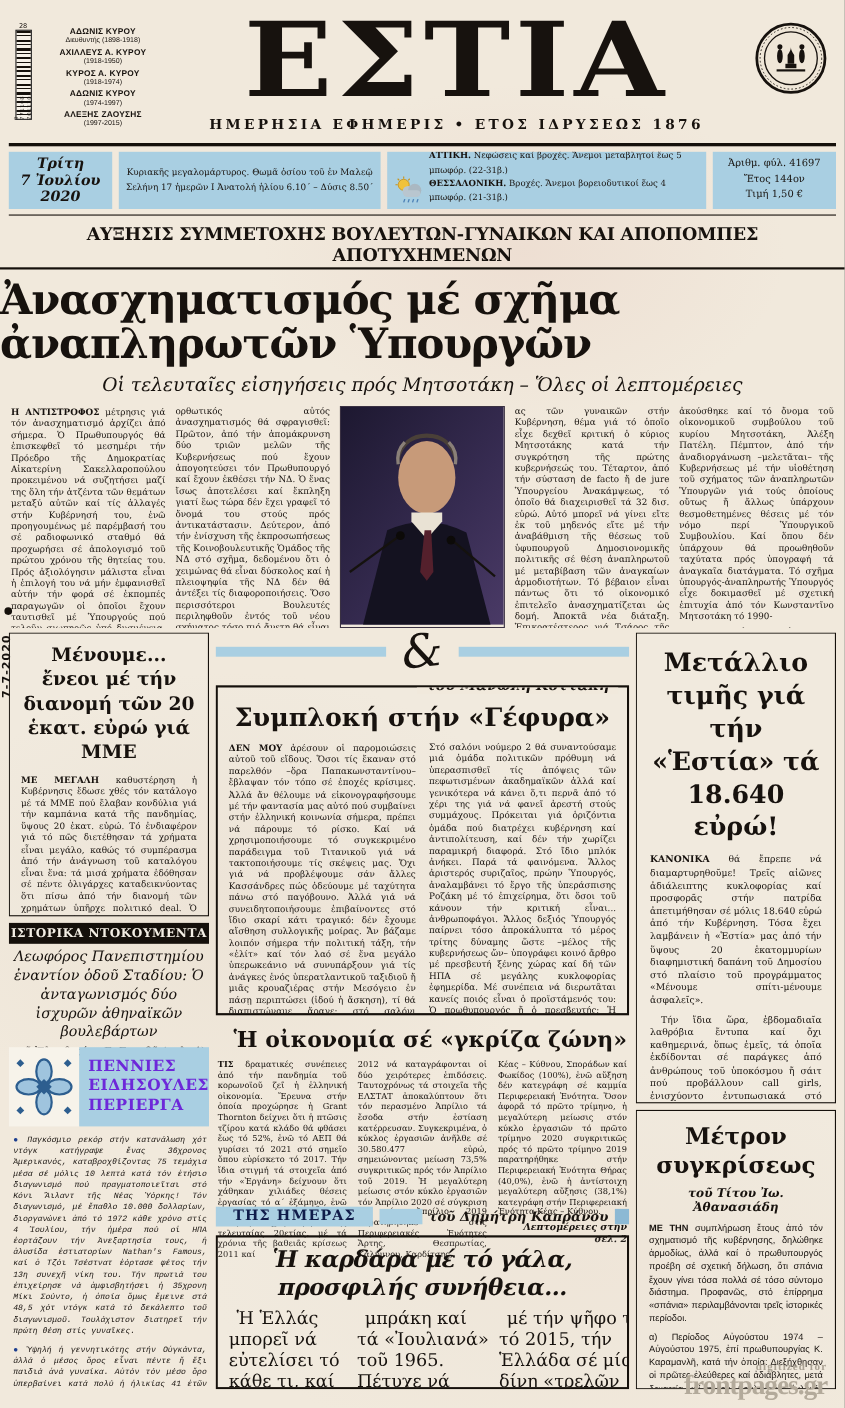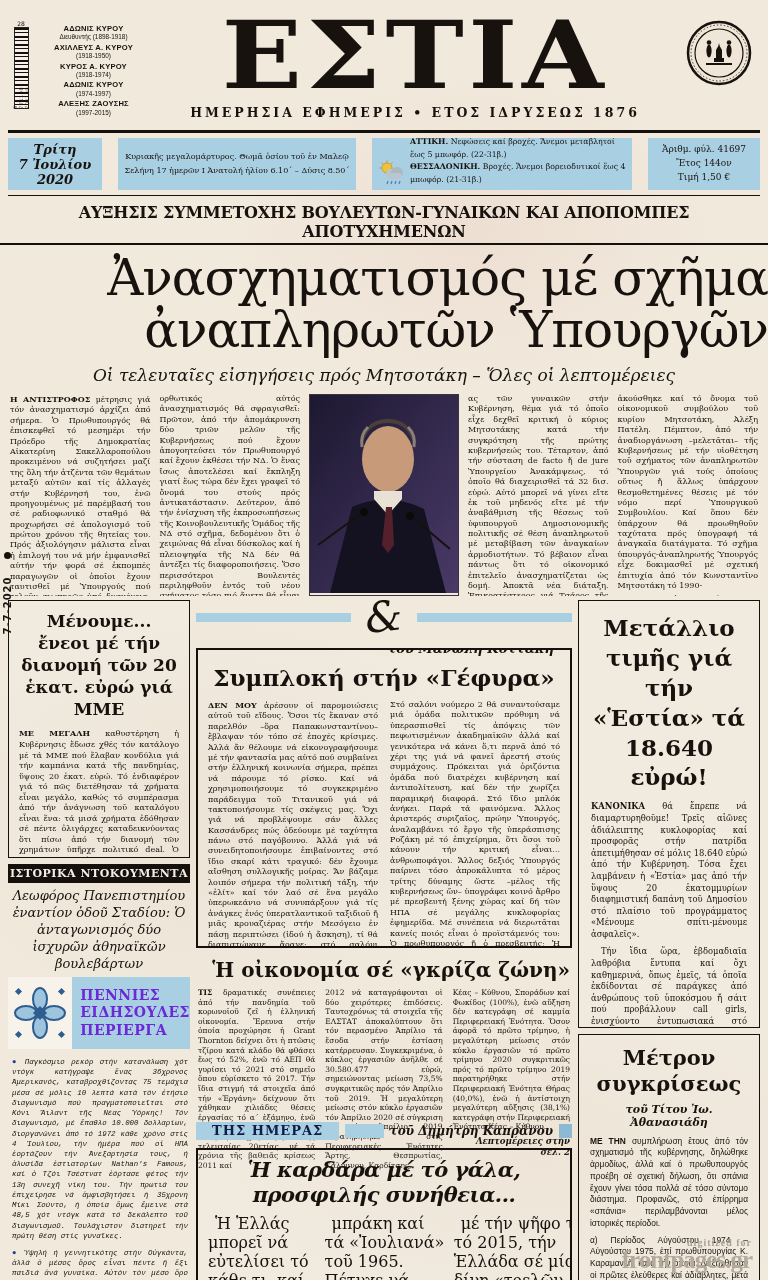--- a/index.html
+++ b/index.html
@@ -32,38 +32,38 @@
   .founder-name { font-size:7.6px; font-weight:bold; letter-spacing:.2px; line-height:1.25; }
   .founder-dates { font-size:6.4px; line-height:1.3; margin-bottom:1px; }
   .logo-block { flex:1; text-align:center; padding-top:0; }
   .logo-title { font-size:94px; font-weight:900; line-height:.92; letter-spacing:4px; transform:scaleX(1.12); transform-origin:center; }
   .logo-sub { margin-top:7px; font-size:12.5px; font-weight:bold; letter-spacing:3px; }
   .seal-wrap { width:78px; padding-top:8px; text-align:center; }
 
   .mast-rule { border-top:3px solid #15100b; margin:2px 8px 0; }
 
   
-  .infobar { display:flex; gap:16px; margin:5px 8px 0; height:52px; }
+  .infobar { display:flex; gap:6px; margin:5px 8px 0; height:52px; }
   .ib-cell { background:#a9cfe2; padding:4px 6px; overflow:hidden; }
   .ib-date { width:94px; display:flex; flex-direction:column; justify-content:center; text-align:center; font-style:italic; font-weight:bold; }
   .ib-day { font-size:13px; }
   .ib-fулldate { font-size:13px; }
   .ib-cal { width:238px; display:flex; flex-direction:column; justify-content:center; text-align:center; font-size:8px; line-height:1.7; }
   .ib-weather { flex:1; display:flex; align-items:flex-end; gap:5px; font-size:7.8px; line-height:1.6; }
   .ib-weather .wlines { flex:1; }
   .ib-issue { width:112px; display:flex; flex-direction:column; justify-content:center; text-align:center; font-size:9px; line-height:1.55; }
   .thin-rule { border-top:1px solid #15100b; margin:5px 8px 0; }
 
   
   .kicker {
     width:fit-content; margin:7px auto 0; padding:0 4px 2px;
     font-size:16px; font-weight:bold; letter-spacing:-.2px;
     border-bottom:2.5px solid #15100b; text-align:center;
   }
-  .headline { text-align:right; font-weight:normal; font-size:50px; line-height:1.04; letter-spacing:-1px; margin-top:7px; }
+  .headline { text-align:left; font-weight:bold; font-size:38px; line-height:1.04; letter-spacing:-1px; margin-top:7px; }
   .subhead { text-align:center; font-style:italic; font-size:17px; margin-top:9px; }
   .lead-row { display:flex; gap:9px; padding:0 10px; margin-top:9px; height:202px; overflow:hidden; }
   .lead-col { flex:1; font-size:8px; line-height:1.3; text-align:justify; }
   .lead-photo { width:150px; flex:none; border:1px solid #3a3142; }
   .lw { font-weight:bold; }
   .cont { display:block; text-align:right; font-weight:bold; font-style:italic; font-size:8.6px; margin-top:4px; }
 
   
   .mid { display:grid; grid-template-columns:182px 1fr 182px; gap:6px; margin:4px 8px 0; height:688px; }
   .rail { display:flex; flex-direction:column; gap:6px; overflow:hidden; }
@@ -377,21 +377,21 @@
         <h3>Μετάλλιο τιμῆς γιά τήν «Ἑστία» τά 18.640 εὐρώ!</h3>
         <p><span class="lw">ΚΑΝΟΝΙΚΑ</span> <span>θά ἔπρεπε νά διαμαρτυρηθοῦμε! Τρεῖς αἰῶνες ἀδιάλειπτης κυκλοφορίας καί προσφορᾶς στήν πατρίδα ἀπετιμήθησαν σέ μόλις 18.640 εὐρώ ἀπό τήν Κυβέρνηση. Τόσα ἔχει λαμβάνειν ἡ «Ἑστία» μας ἀπό τήν ὕψους 20 ἑκατομμυρίων διαφημιστική δαπάνη τοῦ Δημοσίου στό πλαίσιο τοῦ προγράμματος «Μένουμε σπίτι-μένουμε ἀσφαλεῖς».</span></p>
         <p>Τήν ἴδια ὥρα, ἑβδομαδιαῖα λαθρόβια ἔντυπα καί ὄχι καθημερινά, ὅπως ἐμεῖς, τά ὁποῖα ἐκδίδονται σέ παράγκες ἀπό ἀνθρώπους τοῦ ὑποκόσμου ἤ σάιτ πού προβάλλουν call girls, ἐνισχύοντο ἐντυπωσιακά στό πλαίσιο τῆς ἐξυψώσεως τοῦ πολιτισμικοῦ ἐπιπέδου μας. Ὅμως ὄχι! δέν διαμαρτυρόμαστε!</p>
         <p>Τήν ἀπρέπεια πού ἔκαναν οἱ ἡρακλεῖς τοῦ στέμματος, φιρφιρίκοι τοῦ Μαξίμου, ἐμεῖς, τήν ἐκλαμβάνουμε ὡς μετάλλιο τιμῆς. Ὅτι κάνουμε καλά τήν δουλειά μας. Ὅτι δέν εἴμεθα πάντοτε ἀρεστοί. Ὅτι στηρίζουμε τήν πατρίδα, τήν παράταξη, τόν ἐπί κεφαλῆς της, ἀλλά δέν κάνουμε τά στραβά μάτια στά λάθη καί στά ὀλισθήματα.</p>
 
       </div>
 
       <div class="box metron">
         <h3>Μέτρον συγκρίσεως</h3>
         <div class="met-byline">τοῦ Τίτου Ἰω. Ἀθανασιάδη</div>
-        <p><span class="lw">ΜΕ ΤΗΝ</span> <span>συμπλήρωση ἔτους ἀπό τόν σχηματισμό τῆς κυβέρνησης, δηλώθηκε ἁρμοδίως, ἀλλά καί ὁ πρωθυπουργός προέβη σέ σχετική δήλωση, ὅτι σπάνια ἔχουν γίνει τόσα πολλά σέ τόσο σύντομο διάστημα. Προφανῶς, στό ἐπίρρημα «σπάνια» περιλαμβάνονται μέλος ἱστορικές περίοδοι.</span></p>
+        <p><span class="lw">ΜΕ ΤΗΝ</span> <span>συμπλήρωση ἔτους ἀπό τόν σχηματισμό τῆς κυβέρνησης, δηλώθηκε ἁρμοδίως, ἀλλά καί ὁ πρωθυπουργός προέβη σέ σχετική δήλωση, ὅτι σπάνια ἔχουν γίνει τόσα πολλά σέ τόσο σύντομο διάστημα. Προφανῶς, στό ἐπίρρημα «σπάνια» περιλαμβάνονται τρεῖς ἱστορικές περίοδοι.</span></p>
         <p>
           <span>α) Περίοδος Αὐγούστου 1974 – Αὐγούστου 1975, ἐπί πρωθυπουργίας Κ. Καραμανλῆ, κατά τήν ὁποία: Διεξήχθησαν οἱ πρῶτες ἐλεύθερες καί ἀδιάβλητες, μετά δεκαετία καί πλέον, βουλευτικές ἐκλογές (17 Νοεμβρίου</span>
           
         </p>
       </div>
     </div>
   </div>
 
   <div class="watermark">
     <div class="wm1">digitized for</div>

